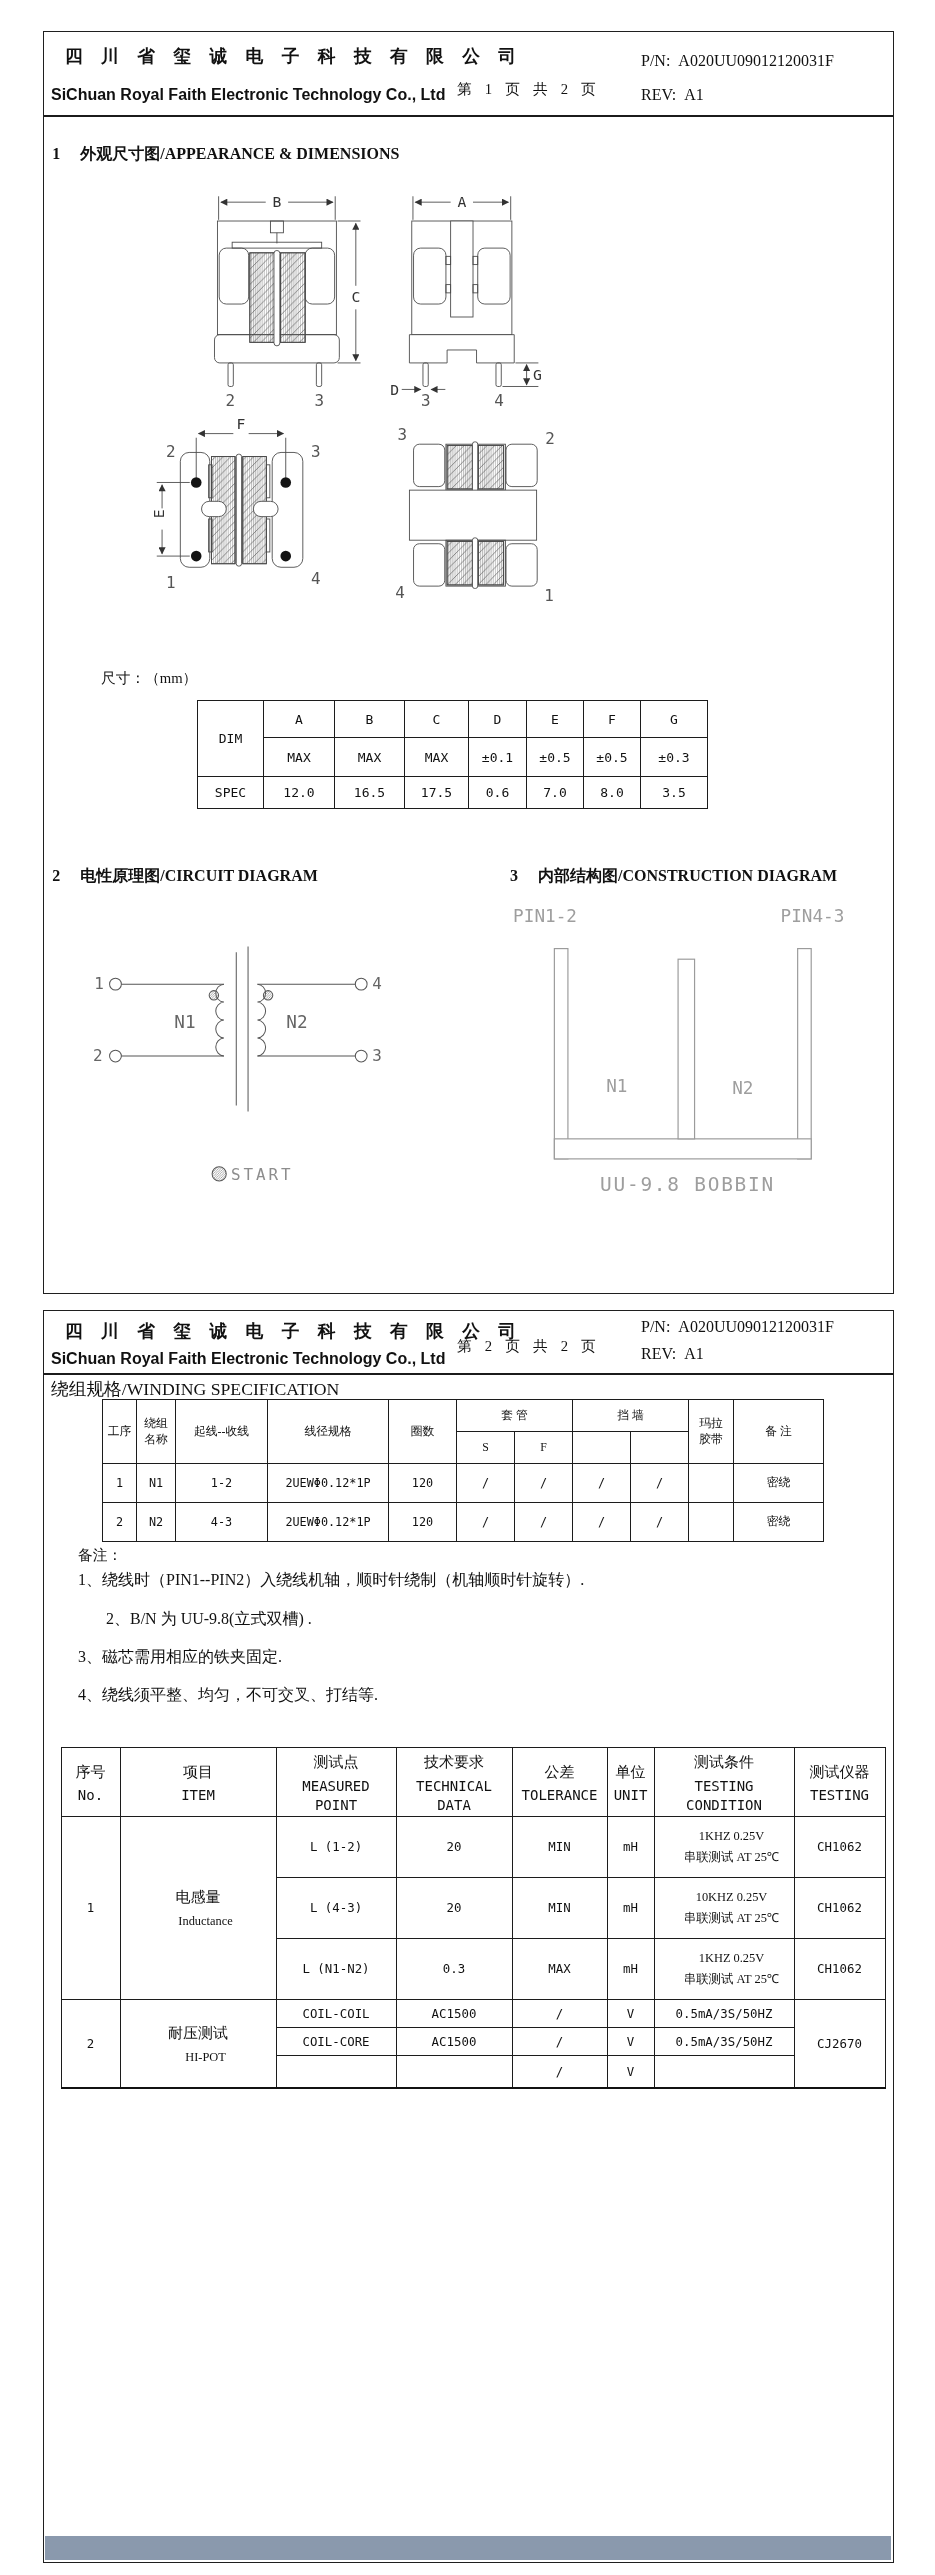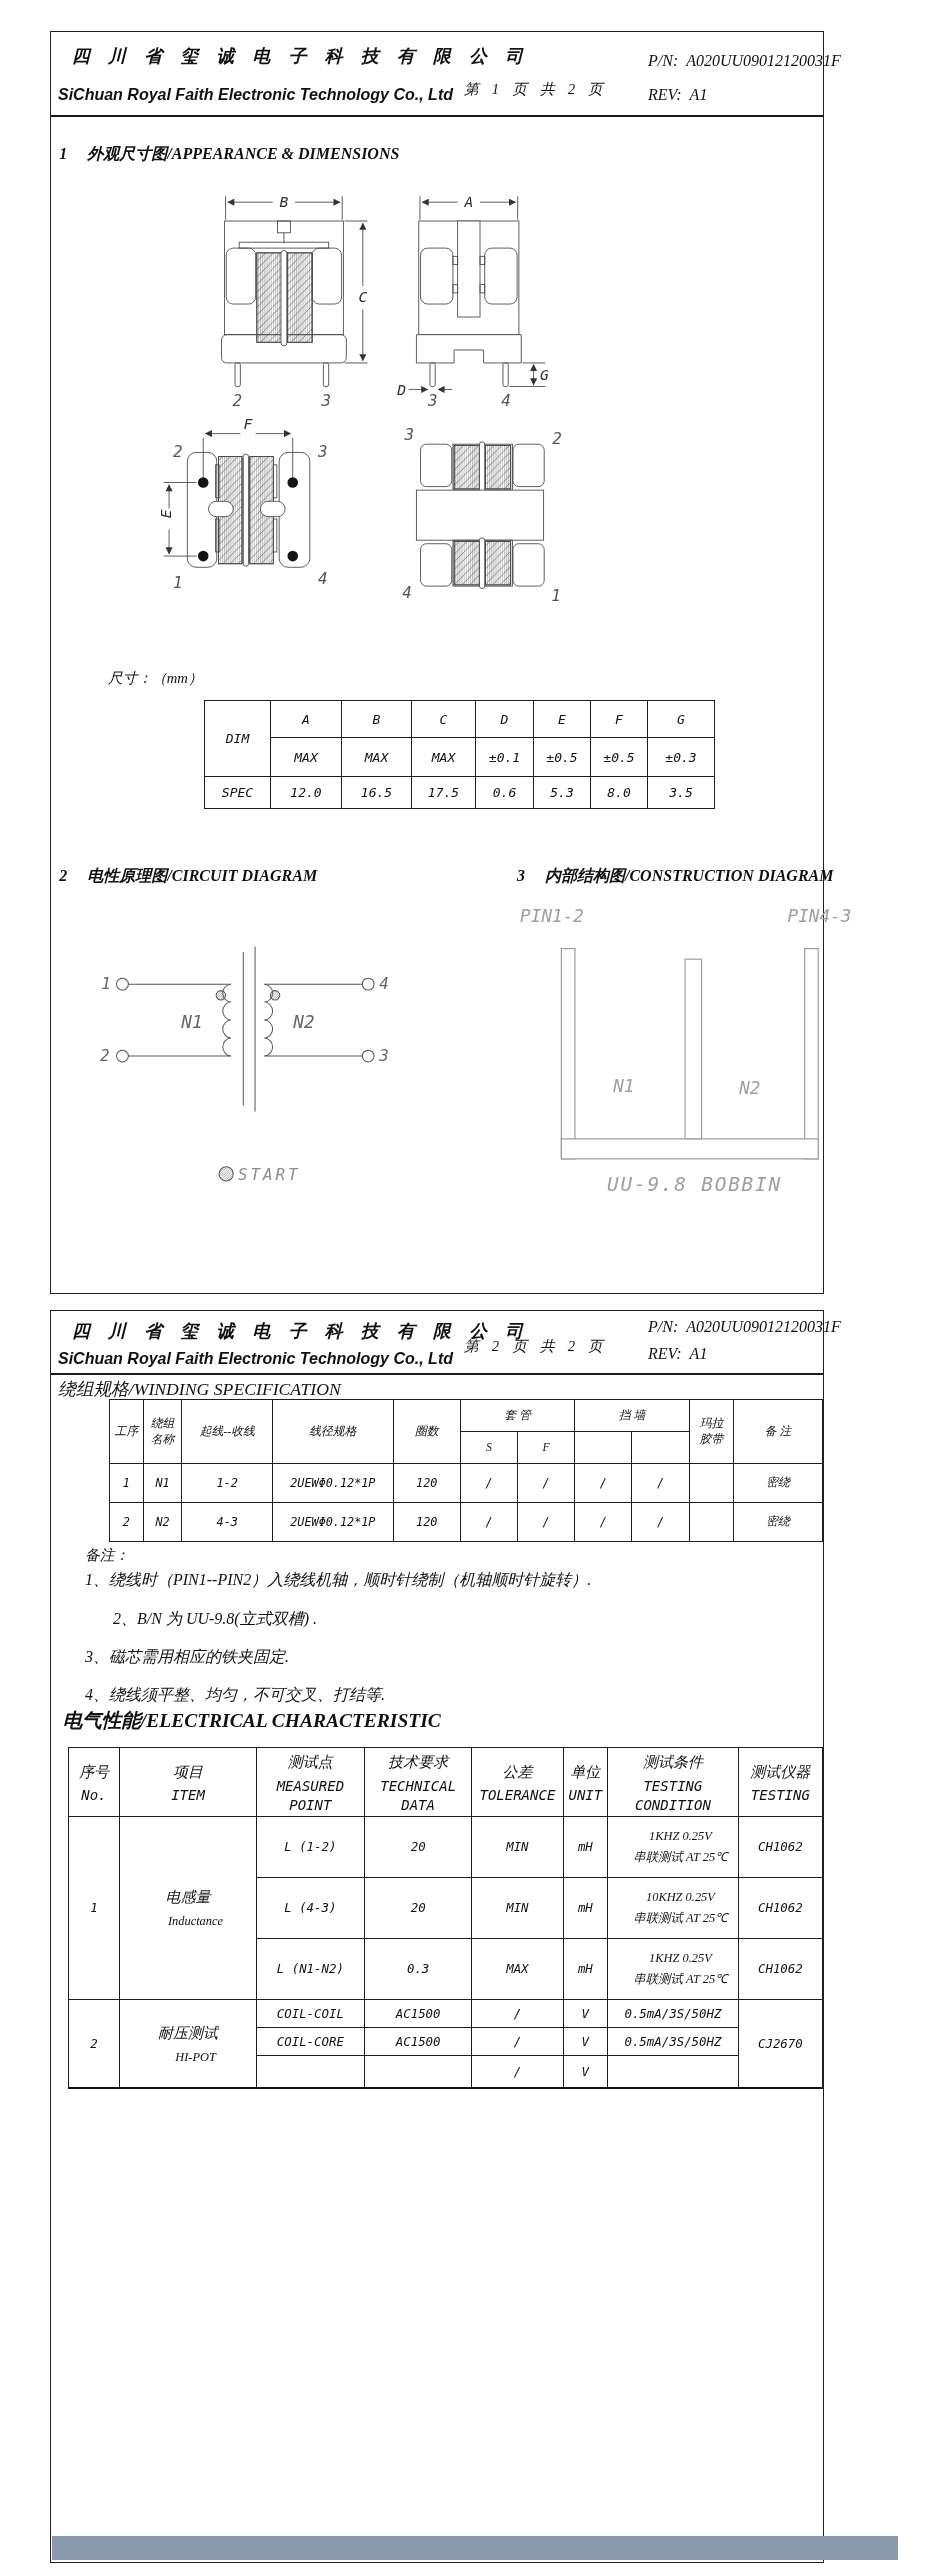--- a/index.html
+++ b/index.html
@@ -1,19 +1,19 @@
 <!DOCTYPE html>
 <html style="font-size:9.4px"><head>
 <meta charset="utf-8">
 <style>
   html,body{margin:0;padding:0;background:#fff;}
   .canvas{position:relative;width:935px;height:2576px;background:#ffffff;overflow:hidden;
           font-family:"Liberation Serif", serif;color:#111;}
   .abs{position:absolute;}
-  .page{position:absolute;left:50px;width:774px;background:#fff;border:1.2px solid #1f1f1f;box-sizing:border-box;font-style:italic;}
+  .page{position:absolute;left:43px;width:851px;background:#fff;border:1.2px solid #1f1f1f;box-sizing:border-box;}
   .hline{position:absolute;height:1.8px;background:#1b1b1b;left:0;width:100%;}
   .company-cn{font-size:17.7px;font-weight:bold;letter-spacing:7px;font-family:"Liberation Serif",serif;}
   .company-en{font-size:16px;font-weight:bold;font-family:"Liberation Sans",sans-serif;}
   .pageinfo{font-size:14.7px;letter-spacing:4.7px;}
   .pnrev{font-size:16px;}
   .sectitle{font-size:16px;font-weight:bold;white-space:nowrap;}
   .sectitle .num{margin-right:20px;}
   .dimsunit{font-size:14.7px;}
   table{border-collapse:collapse;table-layout:fixed;}
   table.dt{border:1.8px solid #1c1c1c;}
@@ -234,21 +234,21 @@
         <td>±0.5</td>
         <td>±0.5</td>
         <td>±0.3</td>
       </tr>
       <tr style="height:32px">
         <td>SPEC</td>
         <td>12.0</td>
         <td>16.5</td>
         <td>17.5</td>
         <td>0.6</td>
-        <td>5.3</td>
+        <td>7.0</td>
         <td>8.0</td>
         <td>3.5</td>
       </tr>
     </tbody>
       </table>
 
     <div class="abs sectitle" style="left:8.3px;top:834px;">
       <span class="num">2</span><span>电性原理图/CIRCUIT DIAGRAM</span>
     </div>
     <div class="abs sectitle" style="left:466px;top:834px;">
@@ -371,21 +371,20 @@
       </tr>
     </tbody>
       </table>
 
     <div class="abs noteslabel" style="left:34px;top:235px;">备注：</div>
     <div class="abs notes" style="left:34px;top:259px;">1、绕线时（PIN1--PIN2）入绕线机轴，顺时针绕制（机轴顺时针旋转）.</div>
     <div class="abs notes" style="left:34px;top:298px;margin-left:28px;">2、B/N 为 UU-9.8(立式双槽) .</div>
     <div class="abs notes" style="left:34px;top:336px;">3、磁芯需用相应的铁夹固定.</div>
     <div class="abs notes" style="left:34px;top:374px;">4、绕线须平整、均匀，不可交叉、打结等.</div>
 
-    <div class="abs elec-title" style="left:11.8px;top:396px;">电气性能/ELECTRICAL CHARACTERISTIC</div>
 
     <table class="dt elec-table abs" style="left:16.5px;top:436px;">
       <colgroup>
           <col style="width:59px">
           <col style="width:156px">
           <col style="width:120px">
           <col style="width:116px">
           <col style="width:95px">
           <col style="width:47px">
           <col style="width:140px">

